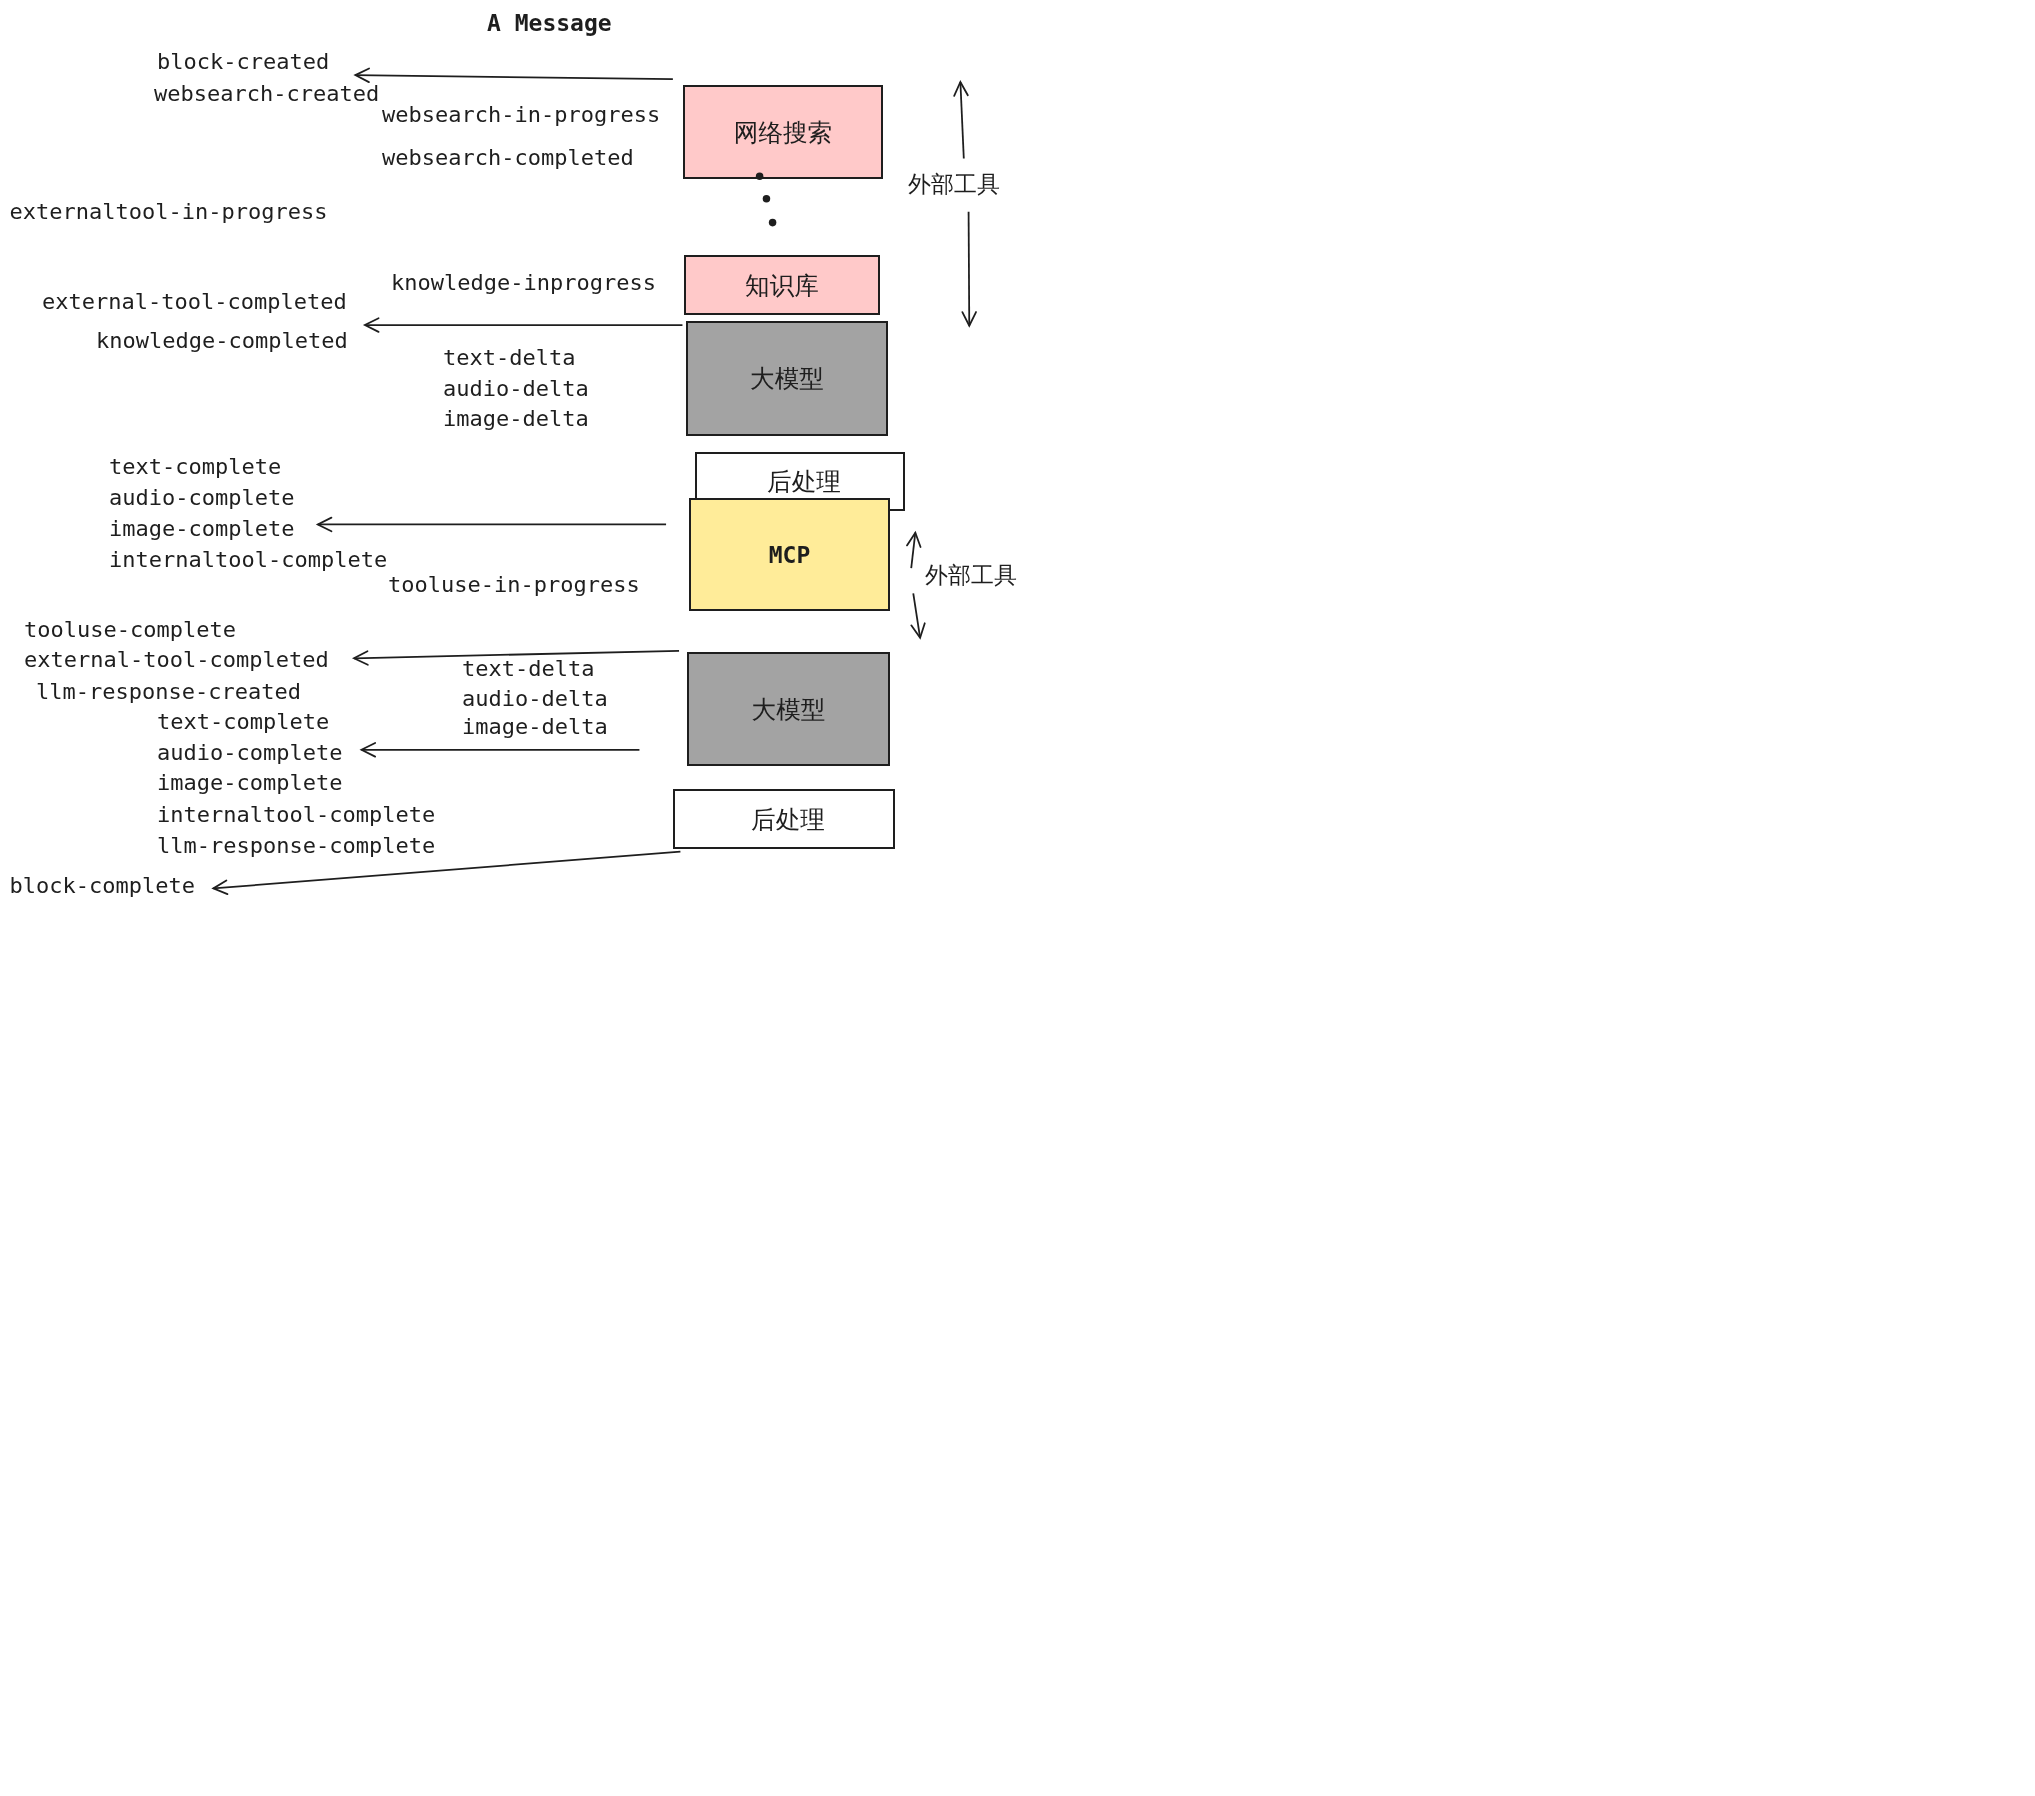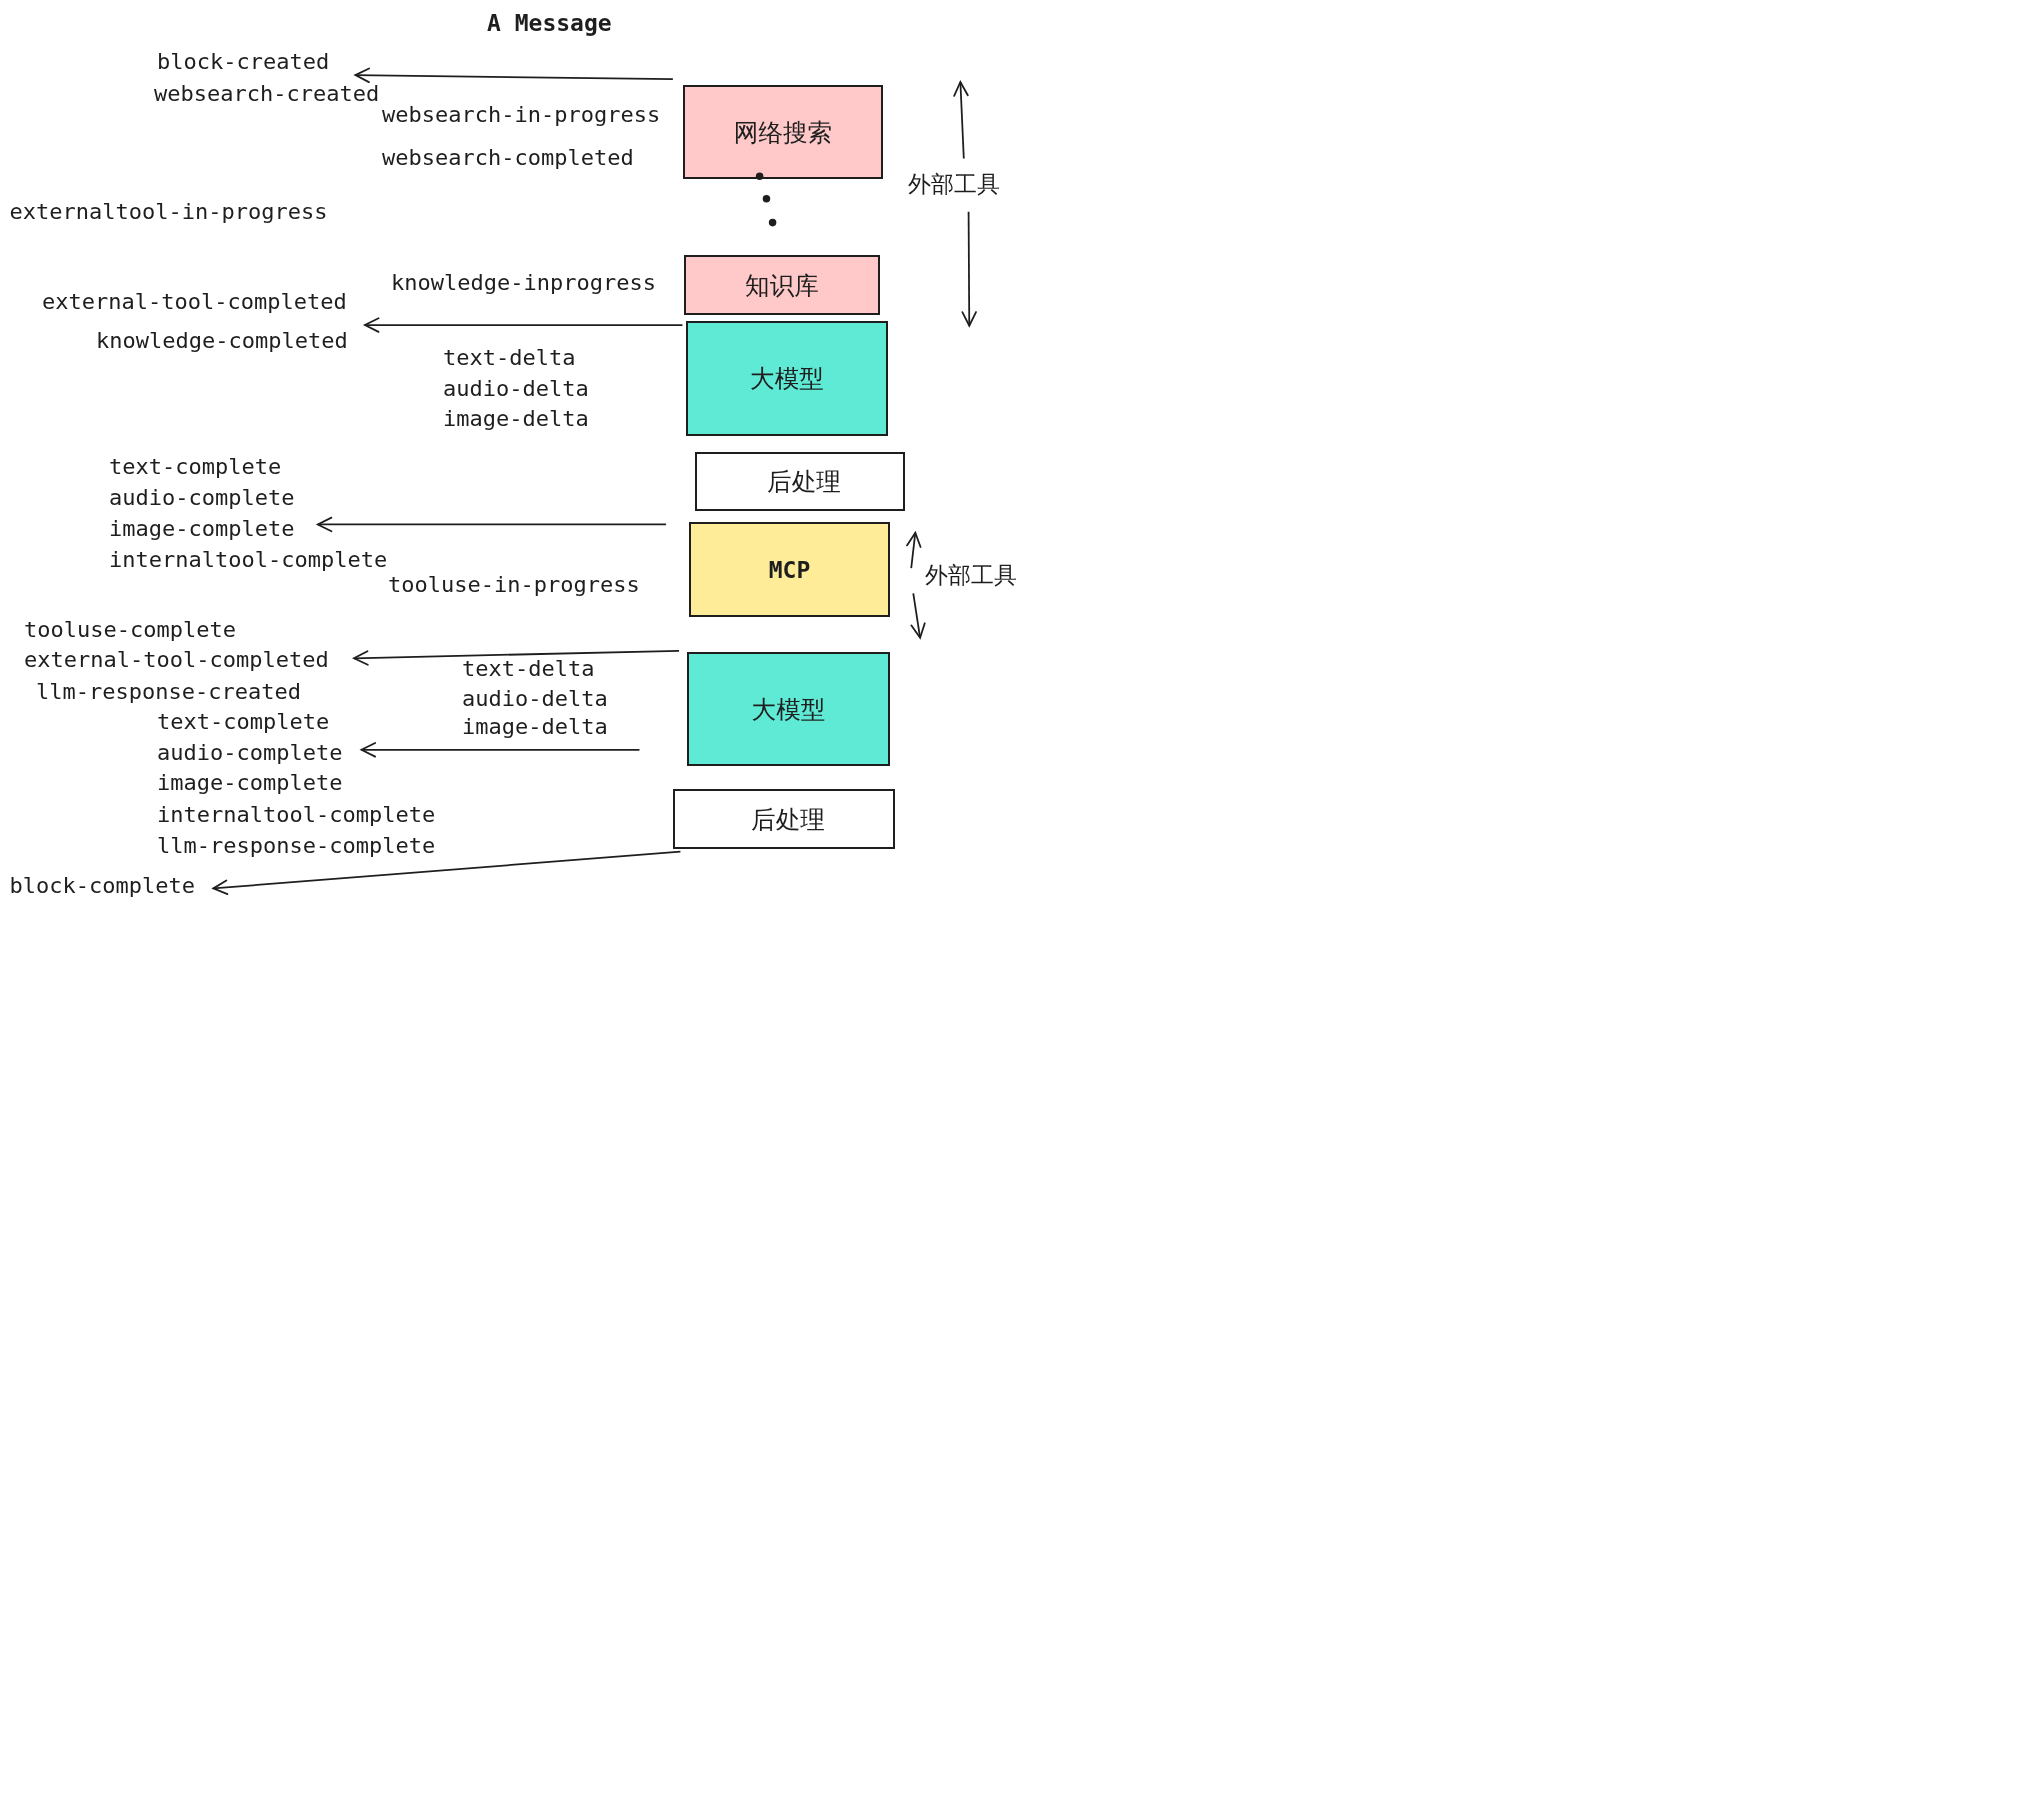--- a/index.html
+++ b/index.html
@@ -26,21 +26,21 @@
   .box{
     position:absolute;
     border:2px solid #1e1e1e;
     display:flex;align-items:center;justify-content:center;
     box-sizing:border-box;
     font-family:"DejaVu Sans","Liberation Sans",sans-serif;
     font-size:24.6px;
   }
   .box.mono{font-family:"DejaVu Sans Mono","Liberation Mono",monospace;font-weight:bold;font-size:23px;}
   .fill-pink{background:#ffc9c9;}
-  .fill-green{background:#5eead4;}
+  .fill-green{background:#a3a3a3;}
   .fill-yellow{background:#ffec99;}
   .fill-white{background:#ffffff;padding-left:8px;}
   .side-label{
     position:absolute;
     font-family:Liberation Mono, monospace;
     font-size:23px;white-space:nowrap;
   }
   svg.overlay{position:absolute;left:0;top:0;pointer-events:none;}
 </style>
 </head>
@@ -84,21 +84,21 @@
   </div>
   <div class="box fill-pink" style="left:684px;top:255px;width:196px;height:60px">
     <span>知识库</span>
   </div>
   <div class="box fill-green" style="left:686px;top:321px;width:202px;height:115px">
     <span>大模型</span>
   </div>
   <div class="box fill-white" style="left:695px;top:452px;width:210px;height:59px">
     <span>后处理</span>
   </div>
-  <div class="box fill-yellow mono" style="left:689px;top:522px;width:201px;height:95px">
+  <div class="box fill-yellow mono" style="left:689px;top:498px;width:201px;height:113px">
     <span>MCP</span>
   </div>
   <div class="box fill-green" style="left:687px;top:652px;width:203px;height:114px">
     <span>大模型</span>
   </div>
   <div class="box fill-white" style="left:673px;top:789px;width:222px;height:60px">
     <span>后处理</span>
   </div>
 
   <div class="side-label" style="left:908px;top:169px">外部工具</div>

